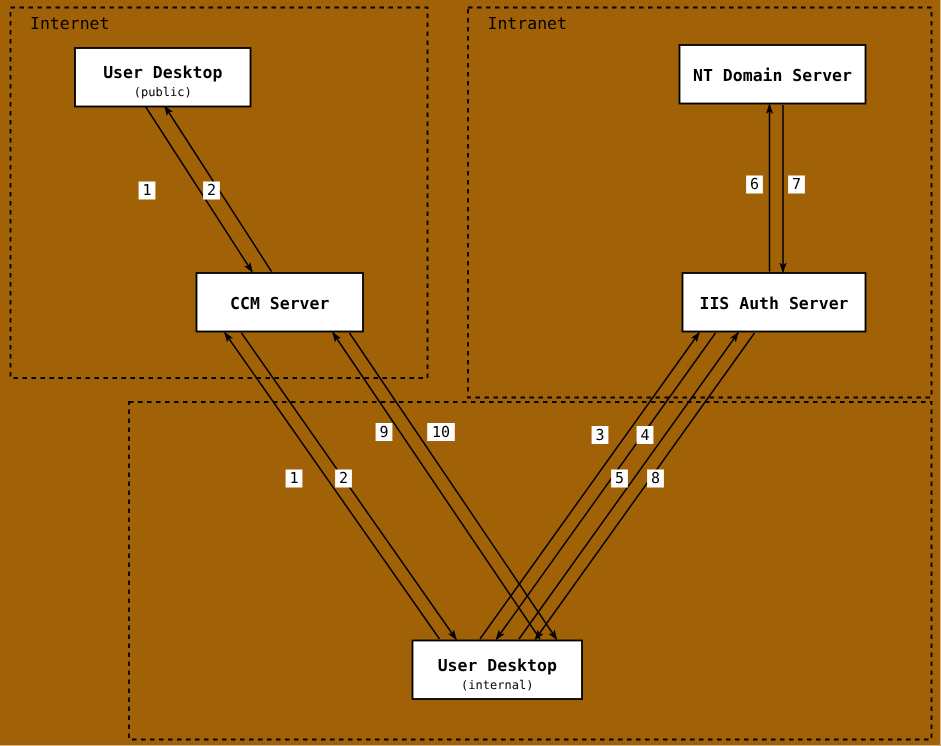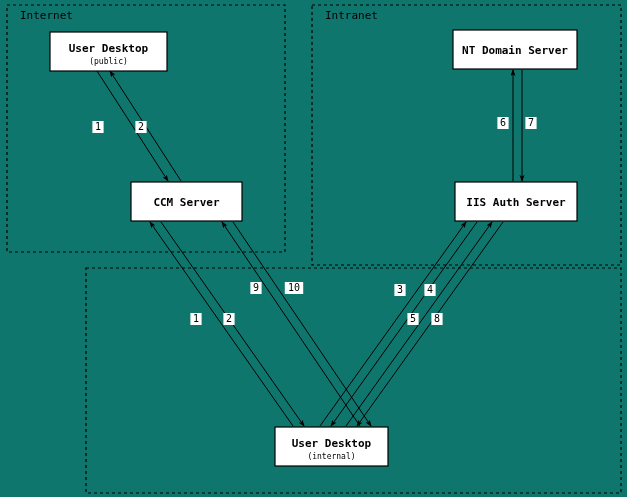--- a/index.html
+++ b/index.html
@@ -4,21 +4,21 @@
 <style>
   html, body {
     margin: 0;
     padding: 0;
     background: #ffffff;
   }
   #diagram-root {
     position: relative;
     width: 627px;
     height: 497px;
-    background: #0f766e;
+    background: #a16207;
     font-family: "DejaVu Sans Mono", monospace;
     overflow: hidden;
   }
   svg.canvas {
     position: absolute;
     top: 0;
     left: 0;
     width: 627px;
     height: 497px;
   }

